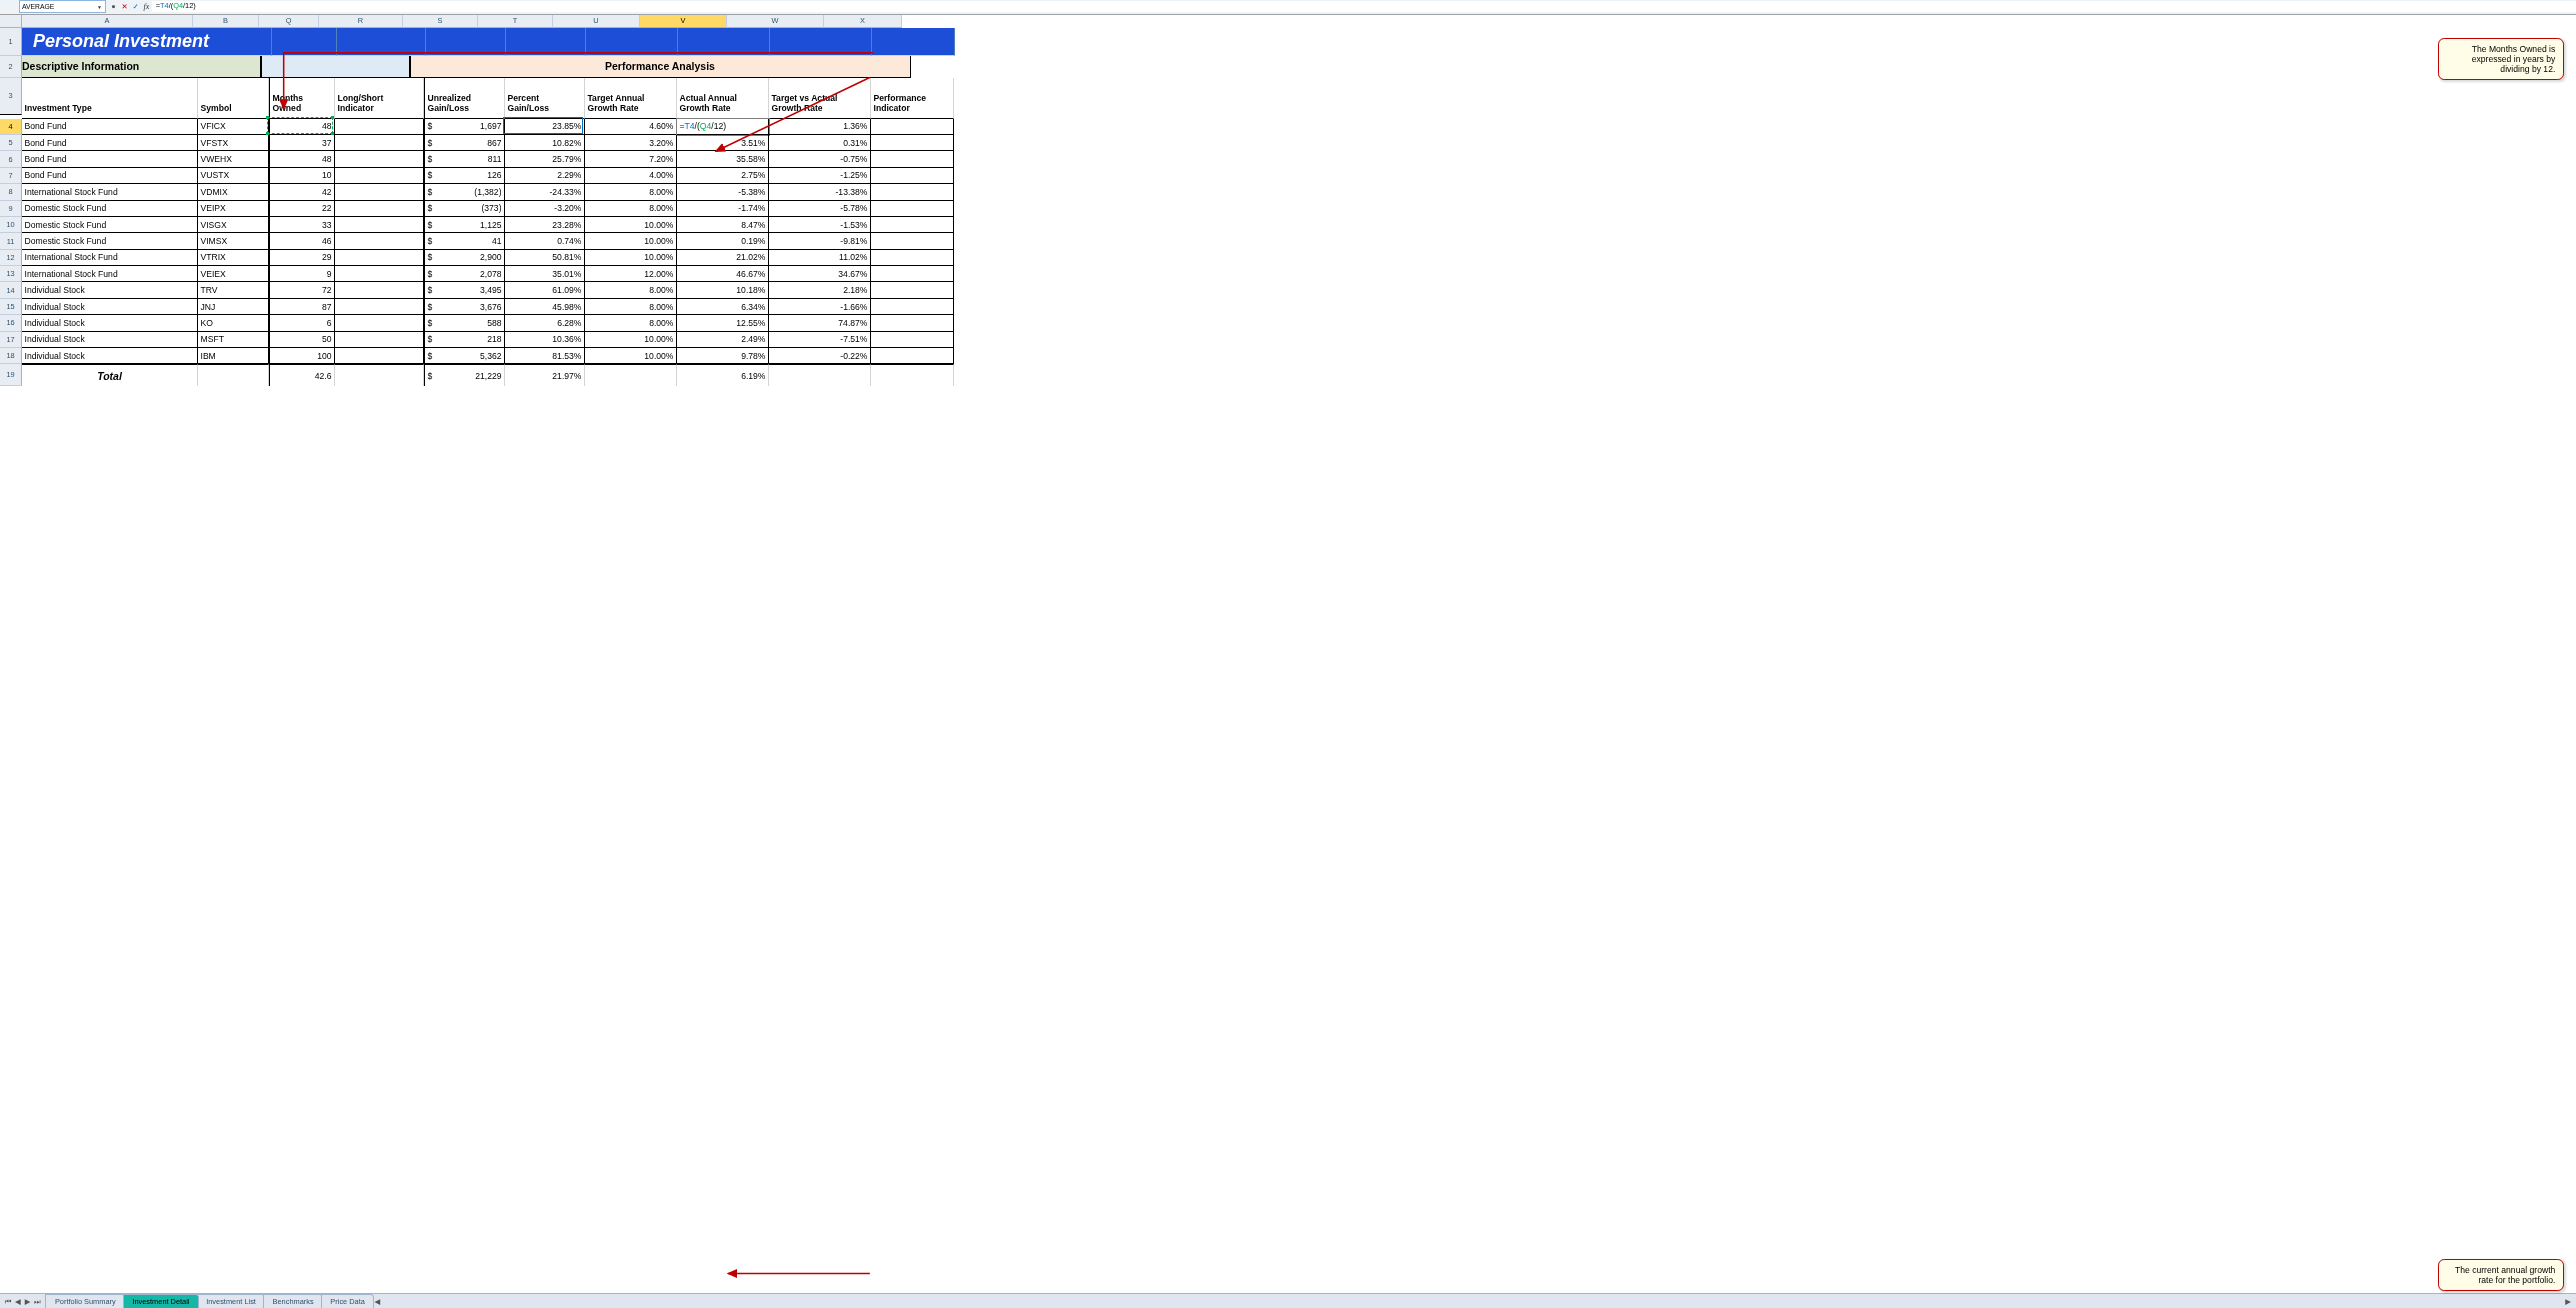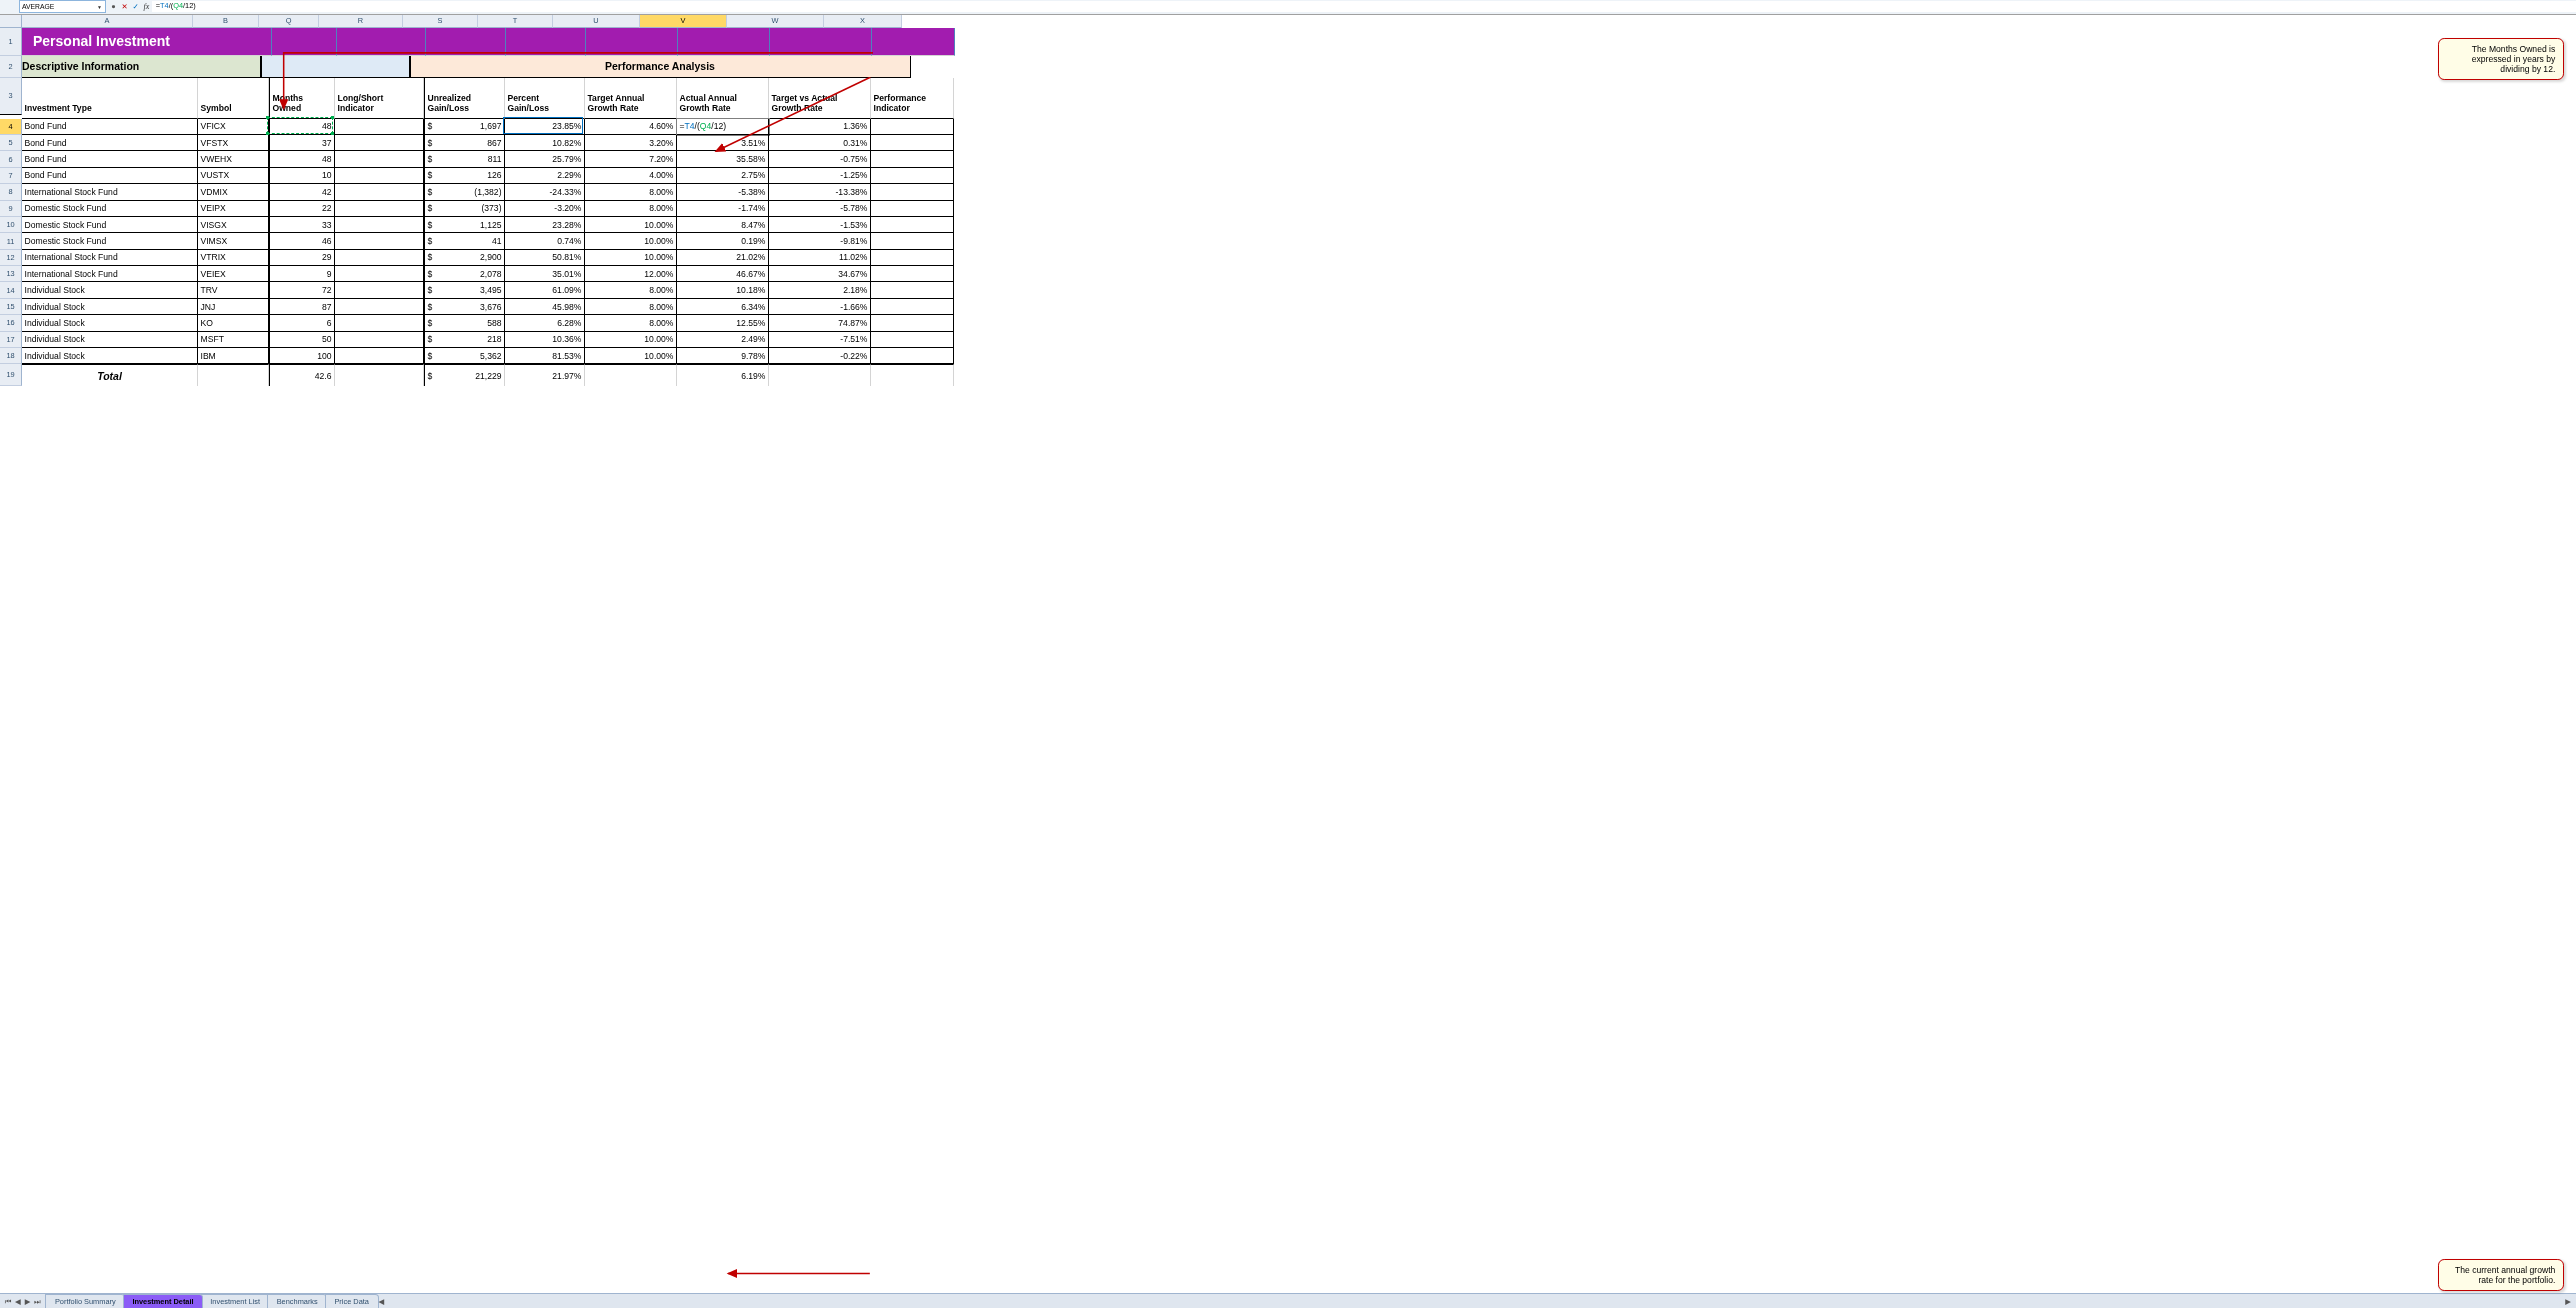--- a/index.html
+++ b/index.html
@@ -9,21 +9,21 @@
 .fb-ico{width:11px;height:11px;display:inline-flex;align-items:center;justify-content:center;color:#555;font-size:7.4px;cursor:pointer}
 .fx{font-style:italic;font-family:"Times New Roman",serif;font-size:8px;color:#333}
 .formula-input{flex:1;height:11px;border:none;background:#fff;padding:0 3.7px;font-size:7.4px;outline:none}
 .corner{width:21px;height:12.3px;background:#e8edf4;border-right:0.6px solid #9fb4cf;border-bottom:0.6px solid #9fb4cf}
 .ch{height:12.3px;background:#e8edf4;border-right:0.6px solid #c3cee0;border-bottom:0.6px solid #9fb4cf;display:flex;align-items:center;justify-content:center;color:#31506e;font-size:7.4px}
 .ch.active{background:#ffd966;color:#000}
 .row{display:flex}
 .rh{width:21px;background:#e8edf4;border-right:0.6px solid #9fb4cf;border-bottom:0.6px solid #c3cee0;display:flex;align-items:center;justify-content:center;color:#31506e;font-size:7.4px;flex-shrink:0}
 .rh.active{background:#ffd966;color:#000}
 .cell{border-right:0.6px solid #d4d4d4;border-bottom:0.6px solid #d4d4d4;padding:0 2.5px;display:flex;align-items:center;font-size:8.6px;overflow:hidden;white-space:nowrap}
-.title-row .cell{background:#a21caf;color:#fff;font-size:14px;font-weight:bold;height:27px;border-right:0.6px solid #4f81bd}
+.title-row .cell{background:#1d4ed8;color:#fff;font-size:18px;font-style:italic;font-weight:bold;height:27px;border-right:0.6px solid #4f81bd}
 .title-row .cell.first{padding-left:11px}
 .title-row .rh{height:27px}
 .hdr2 .rh{height:21px}
 .hdr2 .cell{height:21px;font-weight:bold;font-size:10.5px;border-right:0.6px solid #000;border-bottom:0.6px solid #000}
 .hdr2 .desc{background:#dce6d0;padding-left:0}
 .hdr2 .blank{background:#deeaf6}
 .hdr2 .perf{background:#fde9d9;justify-content:center}
 .hdr3 .rh{height:36px;border-bottom:0.6px solid #000}
 .hdr3 .cell{height:36px;font-weight:bold;font-size:8.6px;align-items:flex-end;padding-bottom:3.7px;white-space:normal;line-height:1.15;border-bottom:1.2px solid #000}
 .data .rh{height:15.4px}
@@ -37,21 +37,21 @@
 .editing{font-family:Arial;font-size:8.6px}
 .editing .t4{color:#0070c0}
 .editing .q4{color:#00b050}
 .colA{width:170px}.colB{width:65px}.colQ{width:59px}.colR{width:83px}.colS{width:74px}.colT{width:74px}.colU{width:86px}.colV{width:86px}.colW{width:96px}.colX{width:77px}
 .thick-left{border-left:1.2px solid #000}
 .callout{position:absolute;background:#fffde7;border:1.2px solid #c00000;border-radius:6.2px;padding:5px 7.4px;font-size:8.6px;text-align:right;box-shadow:1.2px 1.2px 2.5px rgba(0,0,0,.15);z-index:50}
 .tabs{position:fixed;bottom:0;left:0;right:0;height:13.6px;background:#dfe6ef;display:flex;align-items:center;border-top:0.6px solid #9fb4cf;font-size:7.4px}
 .tab-nav{display:flex;gap:1.2px;padding:0 3.7px}
 .tab-nav span{width:8.6px;height:8.6px;display:inline-flex;align-items:center;justify-content:center;color:#555;cursor:pointer}
 .tab{padding:1.9px 8.6px;background:#dfe6ef;border:0.6px solid #9fb4cf;border-bottom:none;border-radius:0 3.7px 0 0;margin-right:-2.5px;cursor:pointer;color:#31506e}
-.tab.active{background:#8b5cf6;font-weight:bold;color:#000;z-index:2;position:relative}
+.tab.active{background:#14b8a6;font-weight:normal;color:#000;z-index:2;position:relative}
 svg.arrow{position:absolute;pointer-events:none;z-index:40}
 .formula-in{font-family:Arial;font-size:7.4px}
 .formula-in .b{color:#000}
 .cell.edit-mode{outline:0.9px solid #7f7f7f;outline-offset:-0.6px}
 .refbox-t4{position:absolute;border:0.9px solid #0070c0;pointer-events:none;z-index:30}
 .refbox-q4{position:absolute;border:0.9px dashed #00b050;pointer-events:none;z-index:30}
 .refbox-q4 .h{position:absolute;width:3.1px;height:3.1px;background:#00b050}
 </style>
 </head>
 <body>

